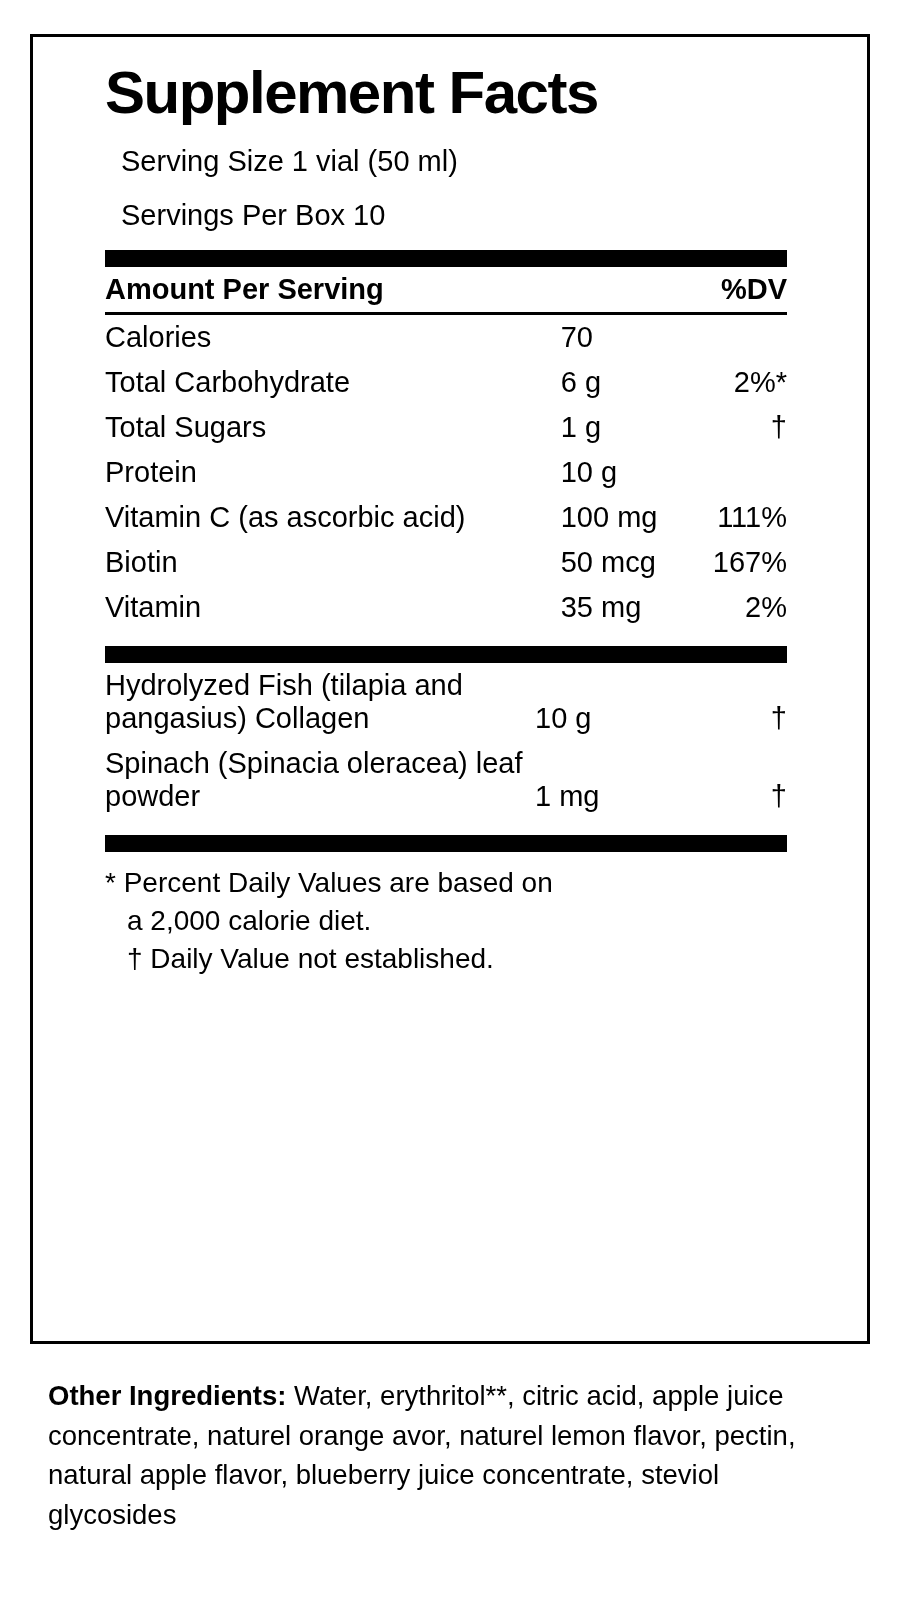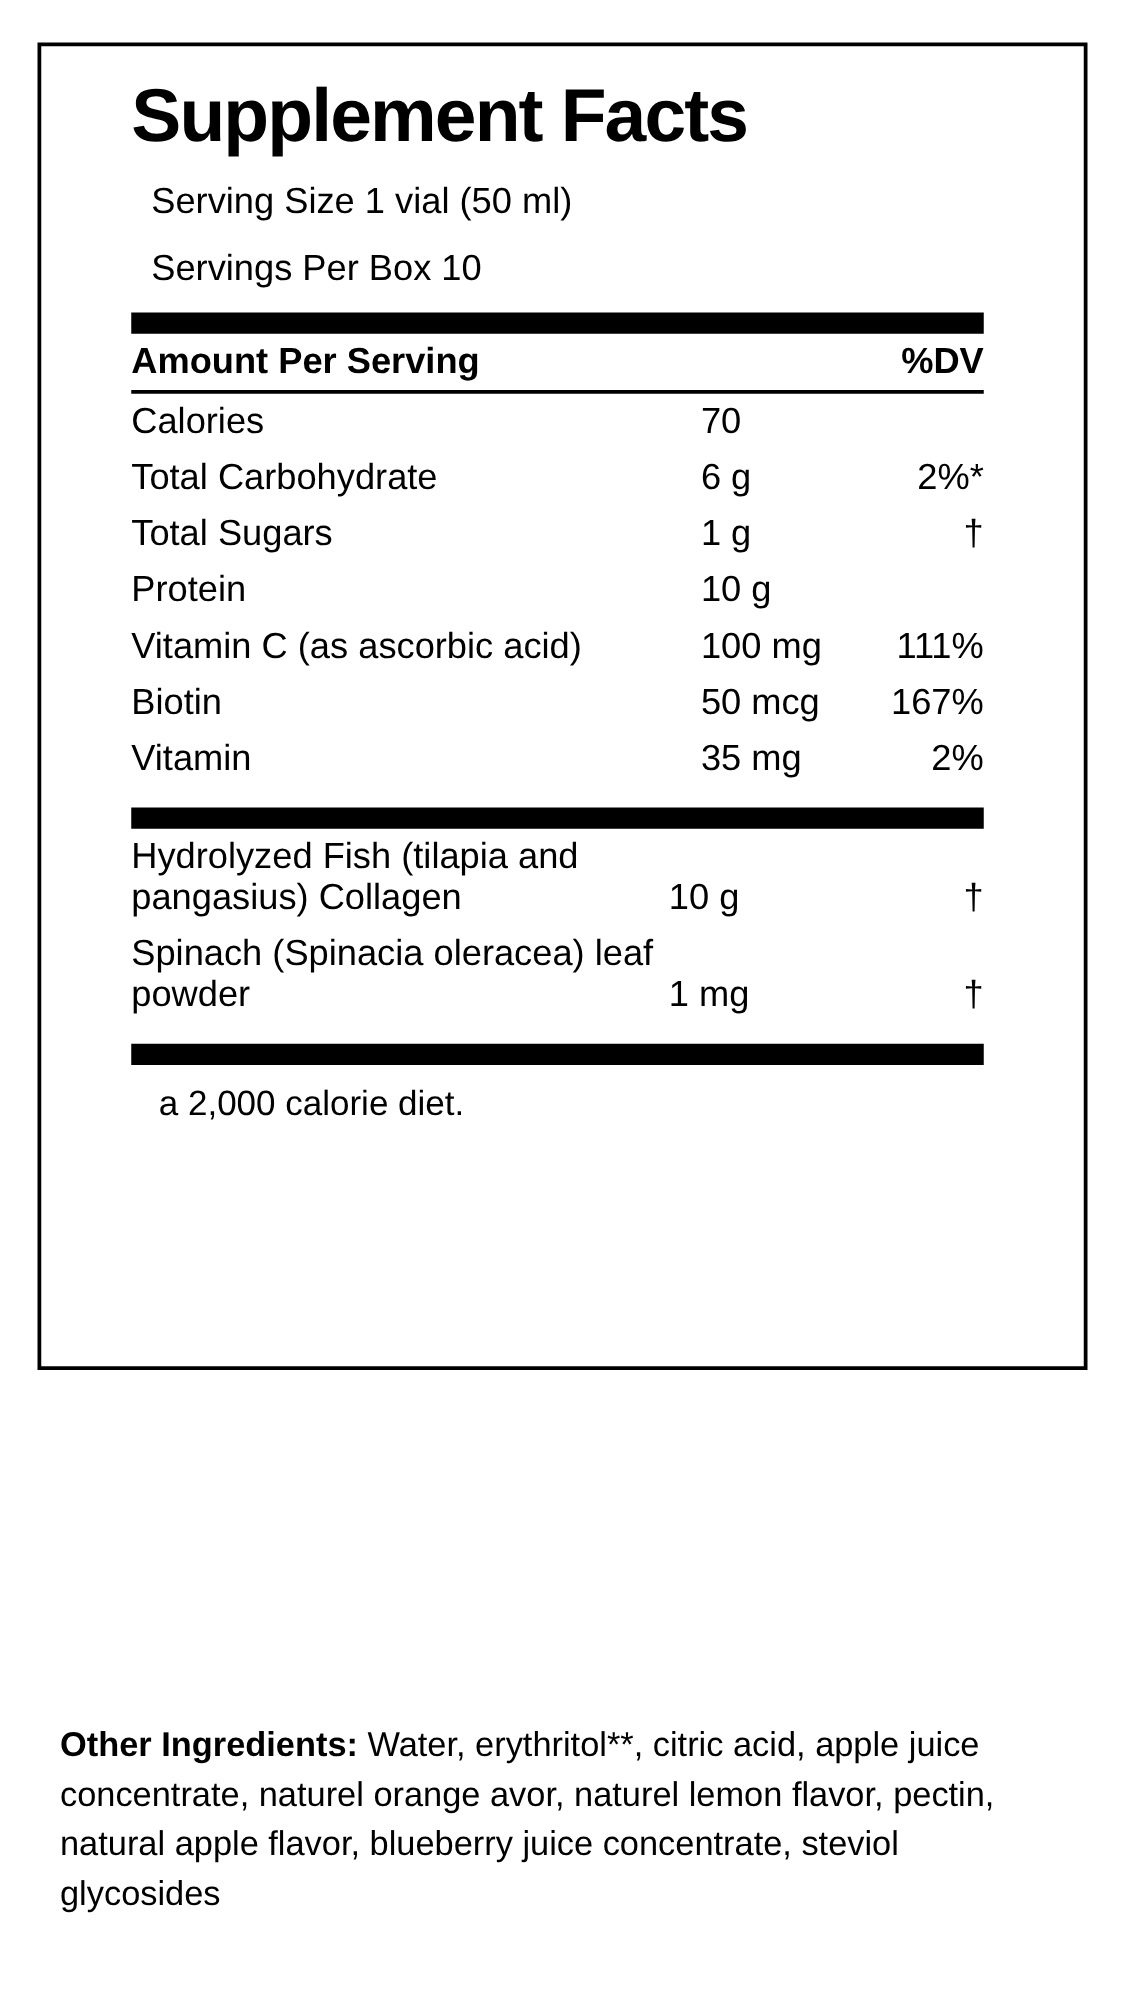--- a/index.html
+++ b/index.html
@@ -10,21 +10,21 @@
     height: 1600px;
     background: #ffffff;
     font-family: "Liberation Sans", sans-serif;
     color: #000000;
   }
   #panel {
     position: absolute;
     left: 30px;
     top: 34px;
     width: 840px;
-    height: 1062px;
+    height: 1310px;
     border: 3px solid #000000;
     background: #ffffff;
   }
   .inner {
     position: absolute;
     left: 72px;
     top: 24px;
     width: 682px;
   }
   .title {
@@ -158,21 +158,23 @@
         <td class="name" style="width:430px">Spinach (Spinacia oleracea) leaf powder</td>
         <td class="amt">1 mg</td>
         <td class="dv">†</td>
       </tr>
     </tbody>
       </table>
 
     <div class="bar-thick"></div>
 
     <div class="footnotes">
+      <div class="fn">* Percent Daily Values are based on</div>
       <div class="fn fn-indent">a 2,000 calorie diet.</div>
+      <div class="fn fn-indent">† Daily Value not established.</div>
     </div>
 
   </div>
 </div>
 
 <div id="other">
   <b>Other Ingredients:</b><span> Water, erythritol**, citric acid, apple juice concentrate, naturel orange avor, naturel lemon flavor, pectin, natural apple flavor, blueberry juice concentrate, steviol glycosides</span>
 </div>
 
 </body></html>

